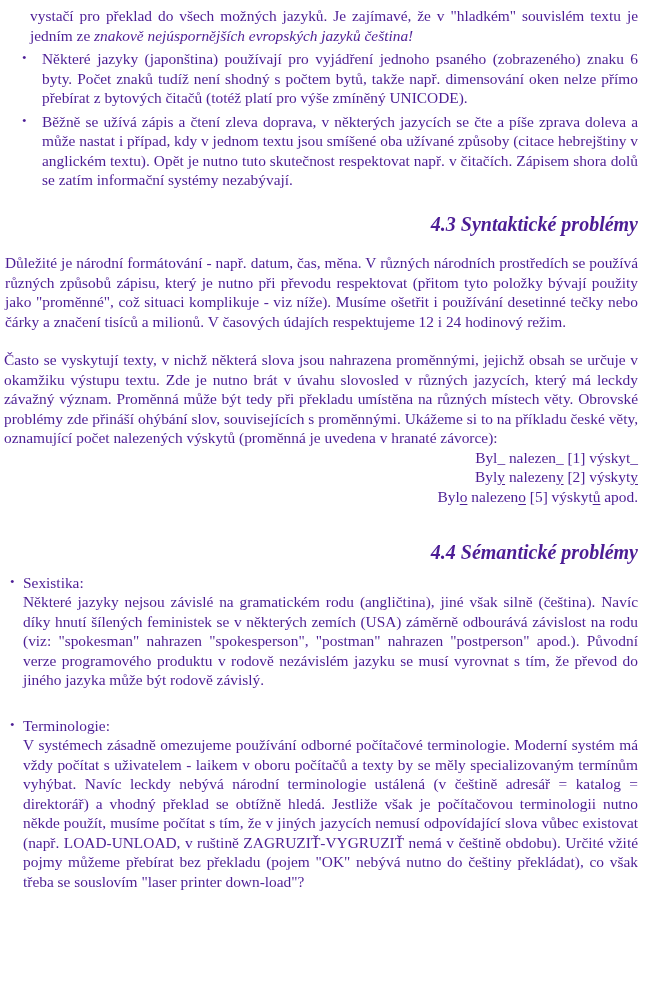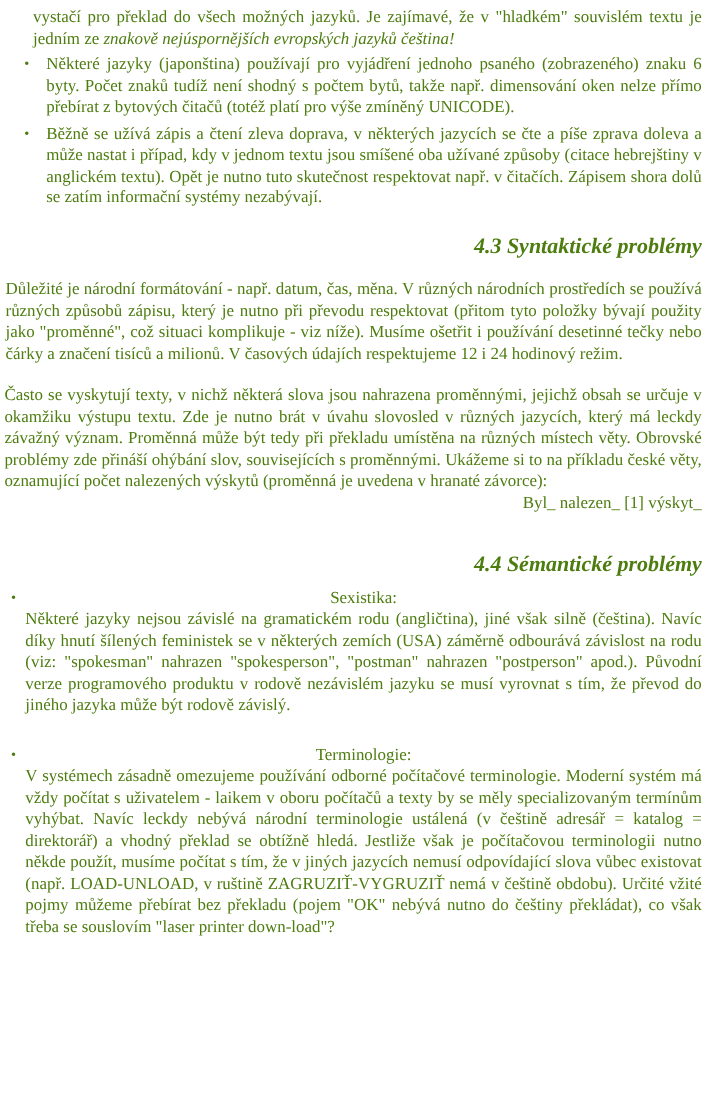--- a/index.html
+++ b/index.html
@@ -2,21 +2,21 @@
 <html lang="cs"><head>
 <meta charset="utf-8">
 <style>
   html, body { margin: 0; padding: 0; background: #e8e8e8; }
   .page {
     position: relative;
     width: 653px;
     height: 999px;
     margin: 0 auto;
     background: #ffffff;
-    color: #4d7c0f;
+    color: #4c1d95;
     font-family: "Liberation Serif", "DejaVu Serif", serif;
     font-size: 15.4px;
     line-height: 19.5px;
     box-sizing: border-box;
     padding: 6px 15px 0 30px;
     text-align: justify;
     overflow: hidden;
   }
   p { margin: 0; }
   .it { font-style: italic; }
@@ -45,21 +45,21 @@
   .examples { margin: 0 0 0 88px; text-align: left; }
   .exline { white-space: nowrap; text-align: right; }
   .u { text-decoration: underline; text-underline-offset: 2px; }
 
   .note { margin: 0 0 0 -27px; text-align: left; }
 
   .blist-44 { margin-left: -20px; }
   .blist-44 .bitem { padding-left: 13px; margin-bottom: 0; }
   .blist-44 .bitem + .bitem { margin-top: 26px; }
   .blist-44 .bdot { left: 0; top: -1px; }
-  .blabel { text-align: center; }
+  .blabel { text-align: left; }
 </style>
 </head>
 <body>
 
 <div class="page">
 
   <p class="intro"><span>vystačí pro překlad do všech možných jazyků. Je zajímavé, že v "hladkém" souvislém textu je jedním ze </span><span class="it">znakově nejúspornějších evropských jazyků čeština!</span></p>
 
   <div class="blist blist-top">
     <div class="bitem">
@@ -73,20 +73,22 @@
   </div>
 
   <h3 class="heading h43">4.3 Syntaktické problémy</h3>
 
   <p class="p43a">Důležité je národní formátování - např. datum, čas, měna. V různých národních prostředích se používá různých způsobů zápisu, který je nutno při převodu respektovat (přitom tyto položky bývají použity jako "proměnné", což situaci komplikuje - viz níže). Musíme ošetřit i používání desetinné tečky nebo čárky a značení tisíců a milionů. V časových údajích respektujeme 12 i 24 hodinový režim.</p>
 
   <p class="p43b">Často se vyskytují texty, v nichž některá slova jsou nahrazena proměnnými, jejichž obsah se určuje v okamžiku výstupu textu. Zde je nutno brát v úvahu slovosled v různých jazycích, který má leckdy závažný význam. Proměnná může být tedy při překladu umístěna na různých místech věty. Obrovské problémy zde přináší ohýbání slov, souvisejících s proměnnými. Ukážeme si to na příkladu české věty, oznamující počet nalezených výskytů (proměnná je uvedena v hranaté závorce):</p>
 
   <div class="examples">
     <div class="exline"><span>Byl_ nalezen_ [1] výskyt_</span></div>
+    <div class="exline"><span>Byl</span><span class="u">y</span><span> nalezen</span><span class="u">y</span><span> [2] výskyt</span><span class="u">y</span></div>
+    <div class="exline"><span>Byl</span><span class="u">o</span><span> nalezen</span><span class="u">o</span><span> [5] výskyt</span><span class="u">ů</span><span> apod.</span></div>
   </div>
 
 
   <h3 class="heading h44">4.4 Sémantické problémy</h3>
 
   <div class="blist blist-44">
     <div class="bitem">
       <span class="bdot">•</span>
       <div>
         <div class="blabel">Sexistika:</div>

